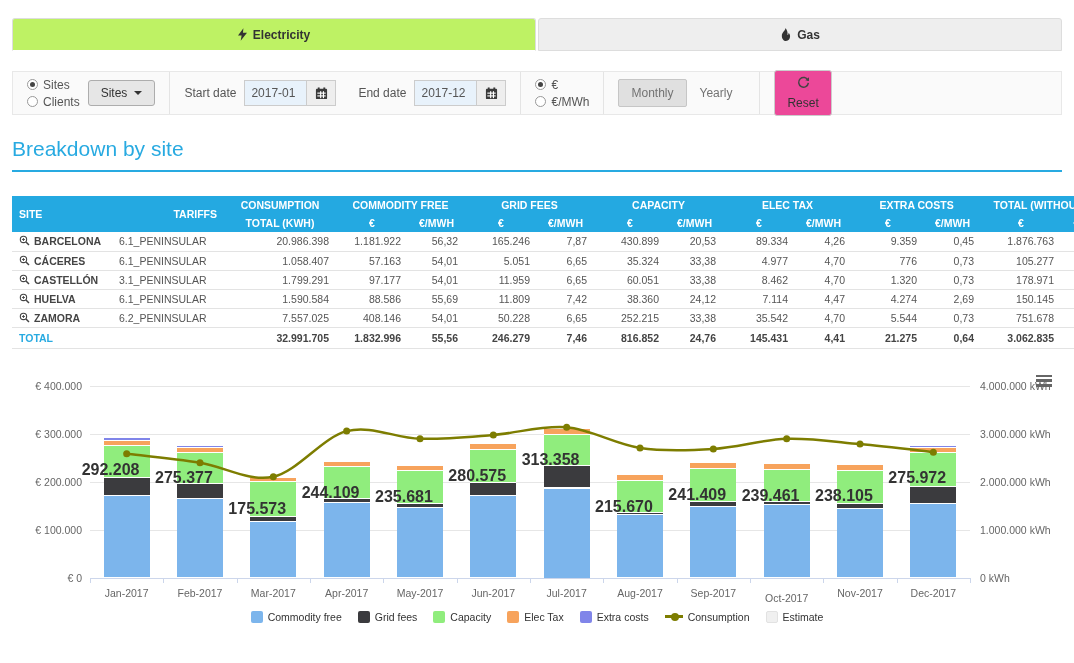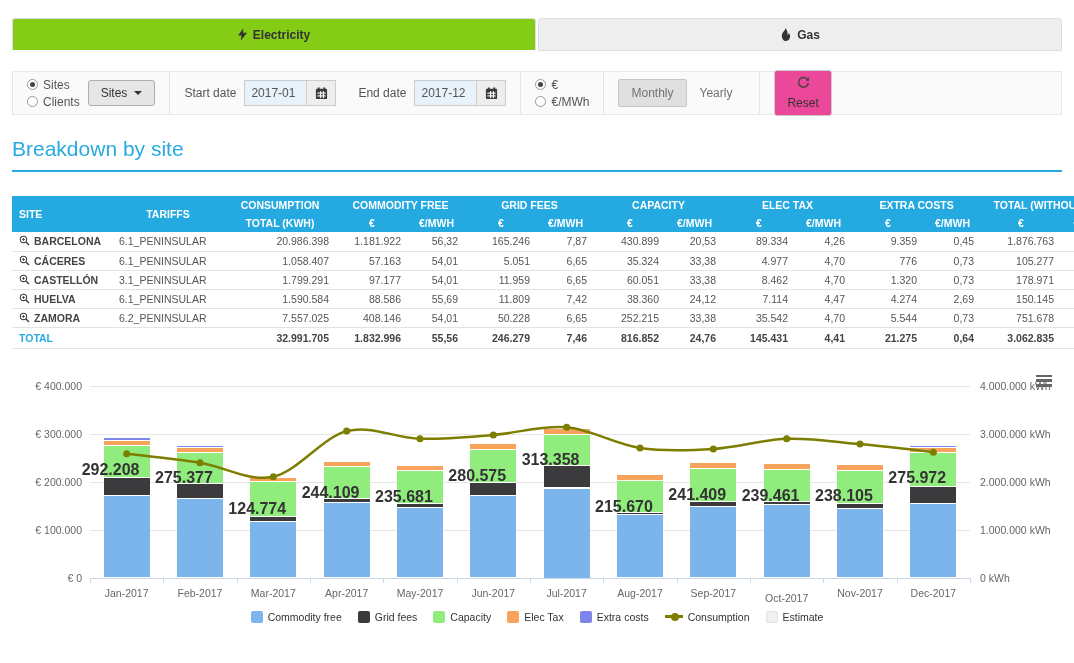--- a/index.html
+++ b/index.html
@@ -3,21 +3,21 @@
 <meta charset="utf-8">
 <style>
   * { box-sizing: border-box; margin: 0; padding: 0; }
   html,body { width: 1074px; background: #fff; font-family: "Liberation Sans", sans-serif; color:#555; }
 
   
   .tabbar { display:flex; gap:2px; margin:18px 12px 0 12px; height:33px; }
   .tab { flex:1; display:flex; align-items:center; justify-content:center; gap:6px;
          font-size:12px; font-weight:bold; color:#333; border:1px solid #ddd;
          border-radius:3px 3px 0 0; cursor:pointer; }
-  .tab.active { background:#84cc16; border-bottom-color:#fff; }
+  .tab.active { background:#bef264; border-bottom-color:#fff; }
   .tab.inactive { background:#eee; }
 
   
   .filterbar { display:flex; align-items:stretch; margin:20px 12px 0 12px; height:44px;
                background:#fafafa; border:1px solid #e8e8e8; font-size:12px; }
   .fgroup { display:flex; align-items:center; gap:8px; padding:0 14px; border-right:1px solid #e4e4e4; }
   .fgroup.last { border-right:none; }
   .filters-title { font-size:16px; color:#666; padding:0 20px; }
   .radio-col { display:flex; flex-direction:column; justify-content:center; gap:3px; }
   .radio-row { display:flex; align-items:center; gap:5px; color:#555; cursor:pointer; }
@@ -192,21 +192,21 @@
       <col style="width:72px">
       <col style="width:57px">
     <col style="width:72px">
       <col style="width:57px">
       <col style="width:80px">
       <col style="width:60px">
   </colgroup>
   <thead>
       <tr>
         <th class="grp-left" rowspan="2" style="text-align:left">SITE</th>
-        <th class="grp-left" rowspan="2" style="text-align:center">TARIFFS</th>
+        <th class="grp-left" rowspan="2" style="text-align:right">TARIFFS</th>
         <th class="grp" colspan="1">CONSUMPTION</th>
         <th class="grp" colspan="2">COMMODITY FREE</th>
         <th class="grp" colspan="2">GRID FEES</th>
         <th class="grp" colspan="2">CAPACITY</th>
         <th class="grp" colspan="2">ELEC TAX</th>
         <th class="grp" colspan="2">EXTRA COSTS</th>
         <th class="grp" colspan="2">TOTAL (WITHOUT VAT)</th>
       </tr>
       <tr>
         <th class="sub">TOTAL (KWH)</th>
@@ -413,21 +413,21 @@
     <div class="barseg" style="left:177px;top:120.872px;width:46px;height:14.303999999999988px;background:#3b3b3e;border-top:1px solid #fff"></div>
     <div class="barseg" style="left:177px;top:89.672px;width:46px;height:31.200000000000003px;background:#90ed7d;border-top:1px solid #fff"></div>
     <div class="barseg" style="left:177px;top:84.632px;width:46px;height:5.039999999999992px;background:#f7a35c;border-top:1px solid #fff"></div>
     <div class="barseg" style="left:177px;top:82.81904px;width:46px;height:1.812960000000004px;background:#8085e9;border-top:1px solid #fff"></div>
     <div class="barlabel" style="left:155px;top:66.81904px;width:90px">275.377</div>
     <div class="barseg" style="left:250.33333333333331px;top:158.36px;width:46px;height:56.639999999999986px;background:#7cb5ec;border-top:1px solid #fff"></div>
     <div class="barseg" style="left:250.33333333333331px;top:153.07999999999998px;width:46px;height:5.28000000000003px;background:#3b3b3e;border-top:1px solid #fff"></div>
     <div class="barseg" style="left:250.33333333333331px;top:118.52000000000001px;width:46px;height:34.559999999999974px;background:#90ed7d;border-top:1px solid #fff"></div>
     <div class="barseg" style="left:250.33333333333331px;top:114.24799999999999px;width:46px;height:4.27200000000002px;background:#f7a35c;border-top:1px solid #fff"></div>
     <div class="barseg" style="left:250.33333333333331px;top:113.76416px;width:46px;height:0.4838399999999865px;background:#8085e9;border-top:1px solid #fff"></div>
-    <div class="barlabel" style="left:228.33333333333331px;top:97.76416px;width:90px">124.774</div>
+    <div class="barlabel" style="left:228.33333333333331px;top:97.76416px;width:90px">175.573</div>
     <div class="barseg" style="left:323.66666666666663px;top:139.16px;width:46px;height:75.84px;background:#7cb5ec;border-top:1px solid #fff"></div>
     <div class="barseg" style="left:323.66666666666663px;top:135.56px;width:46px;height:3.5999999999999943px;background:#3b3b3e;border-top:1px solid #fff"></div>
     <div class="barseg" style="left:323.66666666666663px;top:103.39999999999999px;width:46px;height:32.16000000000001px;background:#90ed7d;border-top:1px solid #fff"></div>
     <div class="barseg" style="left:323.66666666666663px;top:98.21600000000001px;width:46px;height:5.183999999999983px;background:#f7a35c;border-top:1px solid #fff"></div>
     <div class="barseg" style="left:323.66666666666663px;top:97.82768px;width:46px;height:0.3883200000000073px;background:#8085e9;border-top:1px solid #fff"></div>
     <div class="barlabel" style="left:301.66666666666663px;top:81.82768px;width:90px">244.109</div>
     <div class="barseg" style="left:397px;top:144.584px;width:46px;height:70.416px;background:#7cb5ec;border-top:1px solid #fff"></div>
     <div class="barseg" style="left:397px;top:140.024px;width:46px;height:4.560000000000002px;background:#3b3b3e;border-top:1px solid #fff"></div>
     <div class="barseg" style="left:397px;top:107.624px;width:46px;height:32.400000000000006px;background:#90ed7d;border-top:1px solid #fff"></div>
     <div class="barseg" style="left:397px;top:102.344px;width:46px;height:5.280000000000001px;background:#f7a35c;border-top:1px solid #fff"></div>

